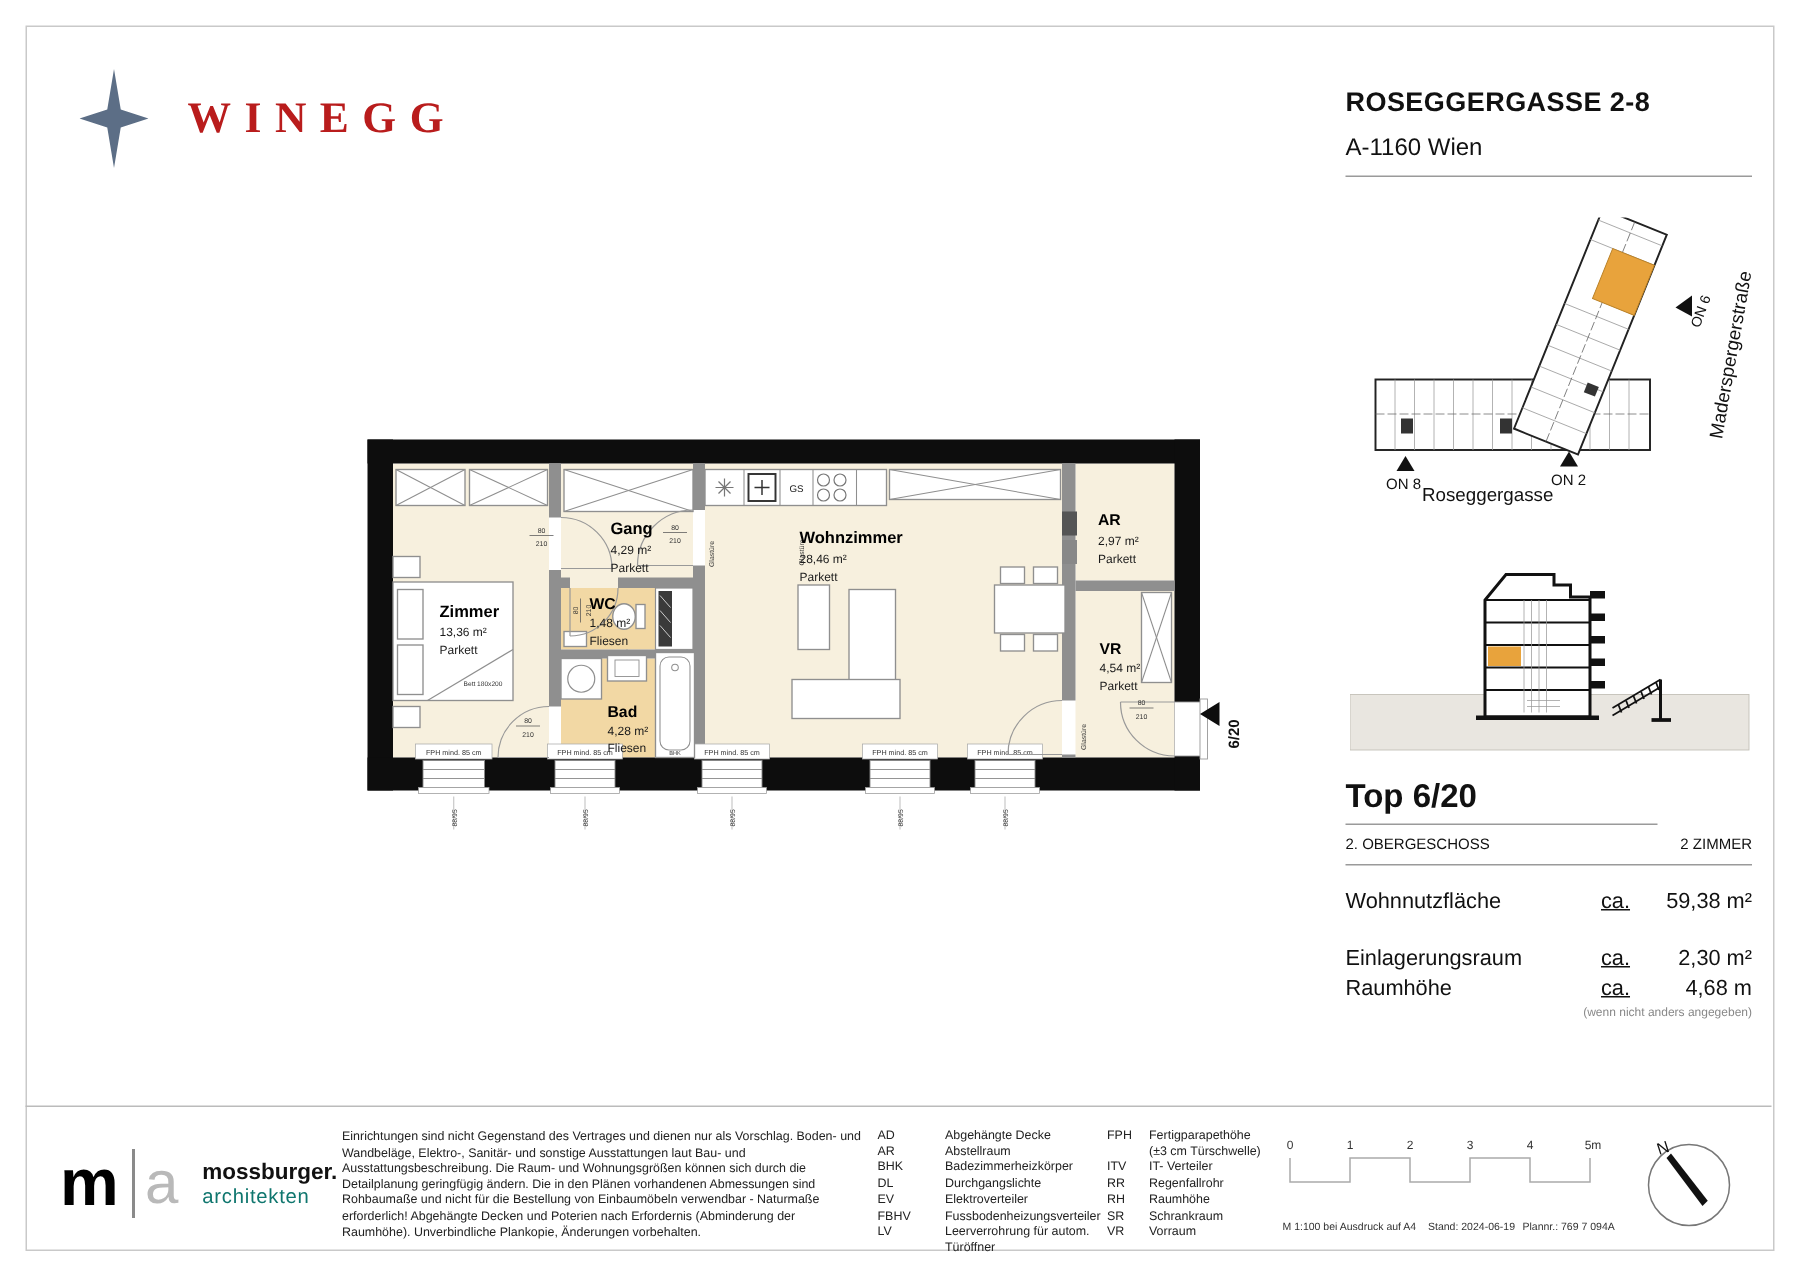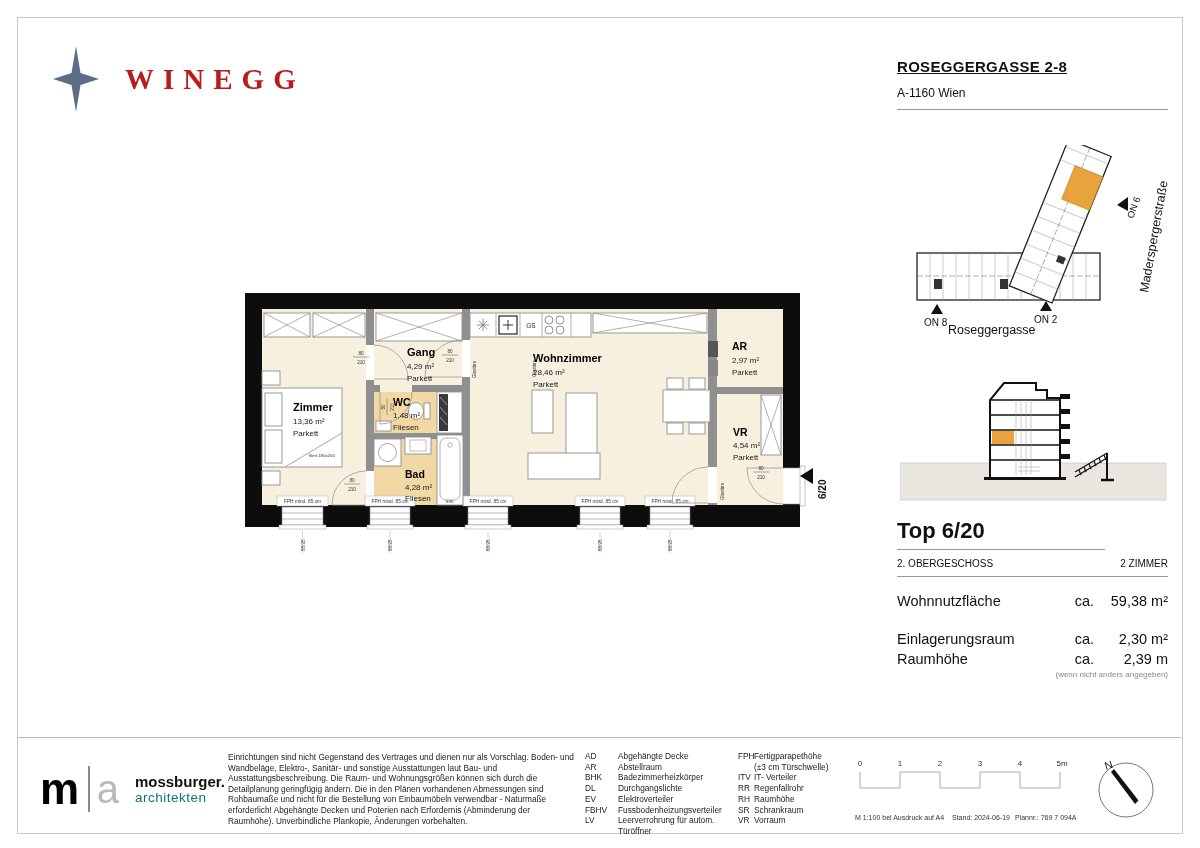--- a/index.html
+++ b/index.html
@@ -5,51 +5,51 @@
   html,body{margin:0;padding:0;background:#fff;}
   #page{position:relative;width:1200px;height:848px;background:#fff;overflow:hidden;
         font-family:"Liberation Sans",sans-serif;color:#111;}
   .frame{position:absolute;left:17px;top:17px;width:1164px;height:815px;
          border:1px solid #c9c9c9;pointer-events:none;}
   
   .brand{position:absolute;left:53px;top:46px;display:flex;align-items:center;gap:26px;}
   .brand-text{font-family:"Liberation Serif",serif;font-weight:600;font-size:29px;
               letter-spacing:9px;color:#b91c1c;}
   .title-block{position:absolute;left:897px;top:58px;width:271px;}
-  .title-block h1{margin:0;font-size:15px;font-weight:bold;letter-spacing:.3px;text-decoration:underline;}
-  .title-block .sub{margin-top:11px;font-size:12px;padding-bottom:9px;
+  .title-block h1{margin:0;font-size:18px;font-weight:bold;letter-spacing:.3px;}
+  .title-block .sub{margin-top:11px;font-size:16px;padding-bottom:9px;
                     border-bottom:1px solid #9a9a9a;}
   
   .unit{position:absolute;left:897px;top:518px;width:271px;}
   .unit h2{margin:0;font-size:22px;font-weight:bold;width:208px;
            border-bottom:1px solid #9a9a9a;padding-bottom:5px;}
   .unit .row1{display:flex;justify-content:space-between;font-size:10px;
               padding:8px 0 7px 0;border-bottom:1px solid #9a9a9a;}
   .metric{display:flex;font-size:14.5px;align-items:baseline;}
   .metric .lbl{flex:1;}
-  .metric .ca{width:34px;text-align:right;}
+  .metric .ca{width:34px;text-align:center;text-decoration:underline;}
   .metric .val{width:74px;text-align:right;}
   .m1{margin-top:16px;} .m2{margin-top:22px;} .m3{margin-top:4px;}
   .unit .note{margin-top:3px;font-size:8px;color:#888;text-align:right;}
   
   .footer-line{position:absolute;left:17px;top:737px;width:1164px;height:0;
                border-top:1px solid #bbb;}
   .malogo{position:absolute;left:40px;top:766px;display:flex;align-items:center;}
   .malogo .m{font-size:44px;font-weight:bold;color:#000;line-height:.9;}
   .malogo .bar{width:1.5px;height:46px;background:#8a8a8a;margin:0 7px 0 9px;}
   .malogo .a{font-size:40px;font-weight:300;color:#b9b9b9;line-height:.9;}
   .malogo .names{margin-left:16px;}
   .malogo .n1{font-size:15px;font-weight:bold;color:#111;}
   .malogo .n2{font-size:13.5px;color:#0f766e;letter-spacing:.5px;}
   .disclaimer{position:absolute;left:228px;top:752px;width:348px;
               font-size:8.3px;line-height:10.6px;color:#222;}
   .legend{position:absolute;top:751px;font-size:8.3px;line-height:10.7px;color:#222;}
   .lg1{left:585px;width:152px;}
   .lg2{left:738px;width:125px;}
-  .lrow{display:flex;}
+  .lrow{display:flex;gap:12px;}
   .lg1 .ab{width:33px;flex:none;}
   .lg2 .ab{width:16px;flex:none;}
   svg text{font-family:"Liberation Sans",sans-serif;}
   .t45{font-size:4.6px;fill:#333;}
   .roomname{font-size:11px;font-weight:bold;fill:#000;}
   .roomname.sm{font-size:10.5px;}
   .roominfo{font-size:8px;fill:#1a1a1a;}
   .fph{font-size:4.8px;fill:#333;}
   .dimline{stroke:#b5b5b5;stroke-width:.6;}
   .furn{fill:#fff;stroke:#8f8f8f;stroke-width:.9;}
@@ -185,21 +185,21 @@
       <span class="val">59,38 m²</span>
     </div>
     <div class="metric m2">
       <span class="lbl">Einlagerungsraum</span>
       <span class="ca">ca.</span>
       <span class="val">2,30 m²</span>
     </div>
     <div class="metric m3">
       <span class="lbl">Raumhöhe</span>
       <span class="ca">ca.</span>
-      <span class="val">2,39 m</span>
+      <span class="val">4,68 m</span>
     </div>
     <div class="note">(wenn nicht anders angegeben)</div>
   </div>
 
   <svg style="position:absolute;left:240px;top:285px;" width="590" height="290" viewBox="0 0 590 290">
 
     <g>
       <rect x="22" y="24" width="104" height="196" fill="#f7f0de"></rect>
       <rect x="134" y="24" width="88" height="83" fill="#f7f0de"></rect>
       <rect x="134" y="107" width="63" height="41" fill="#f2d8a4"></rect>

